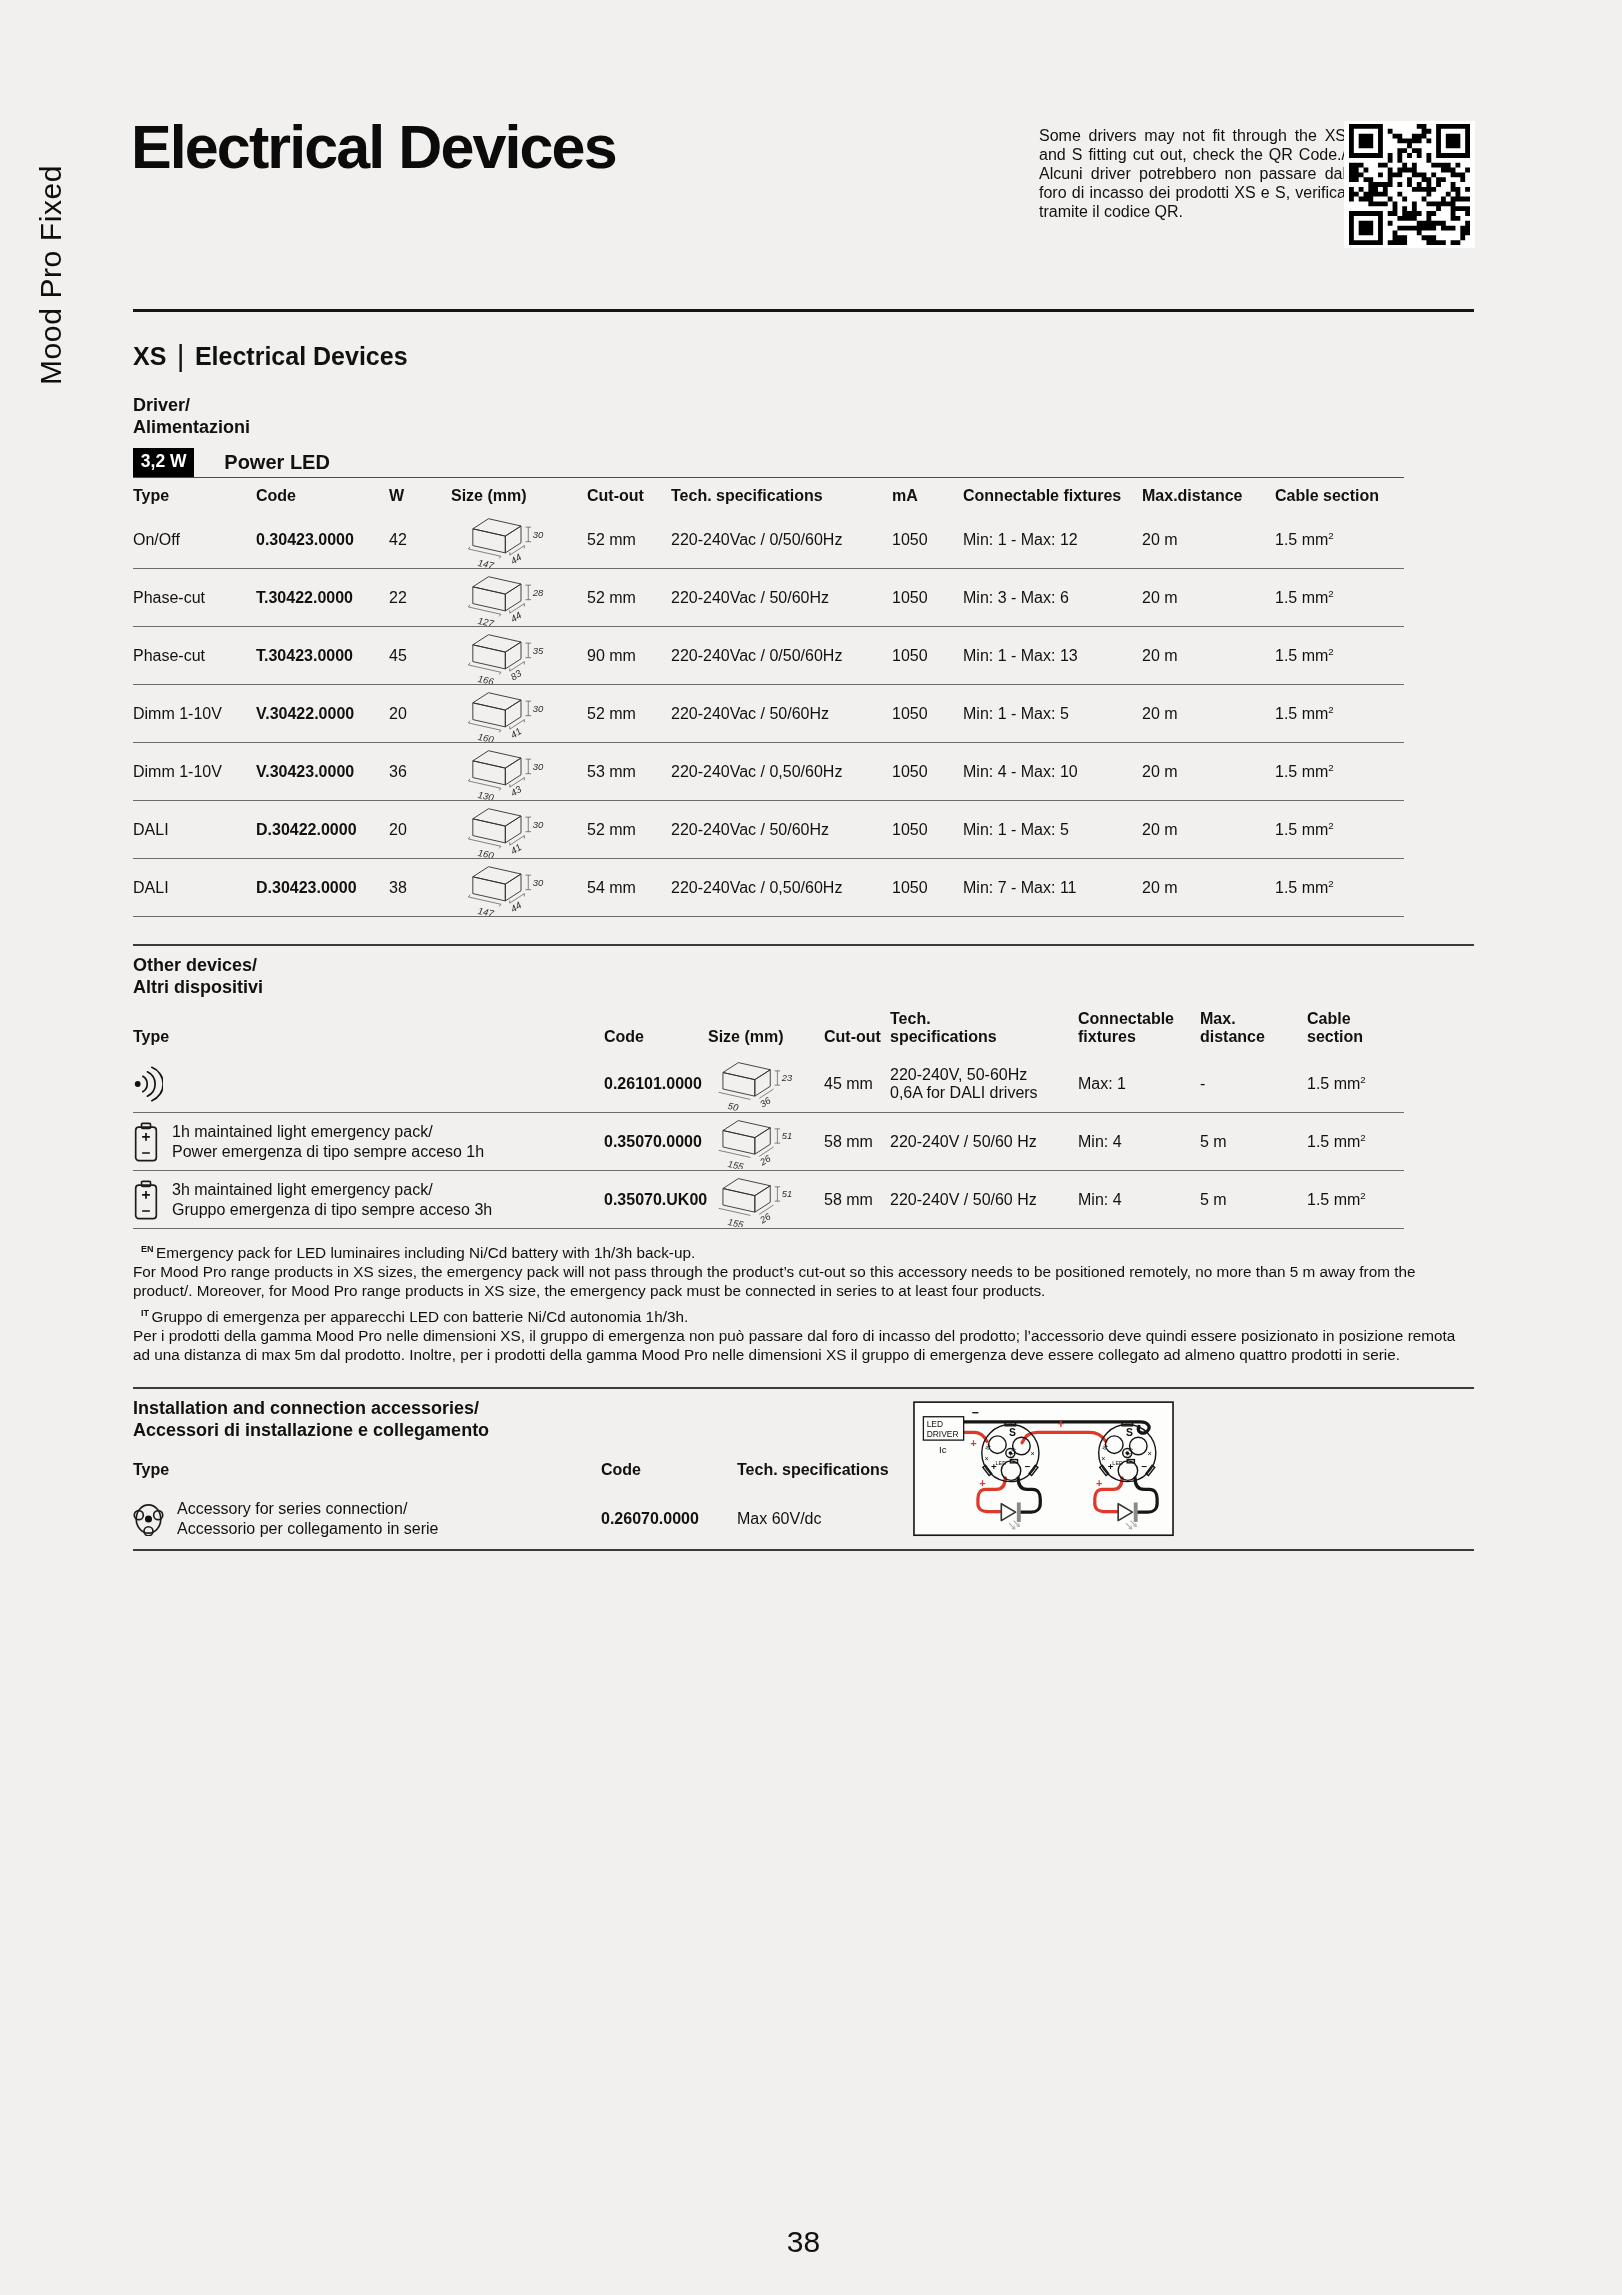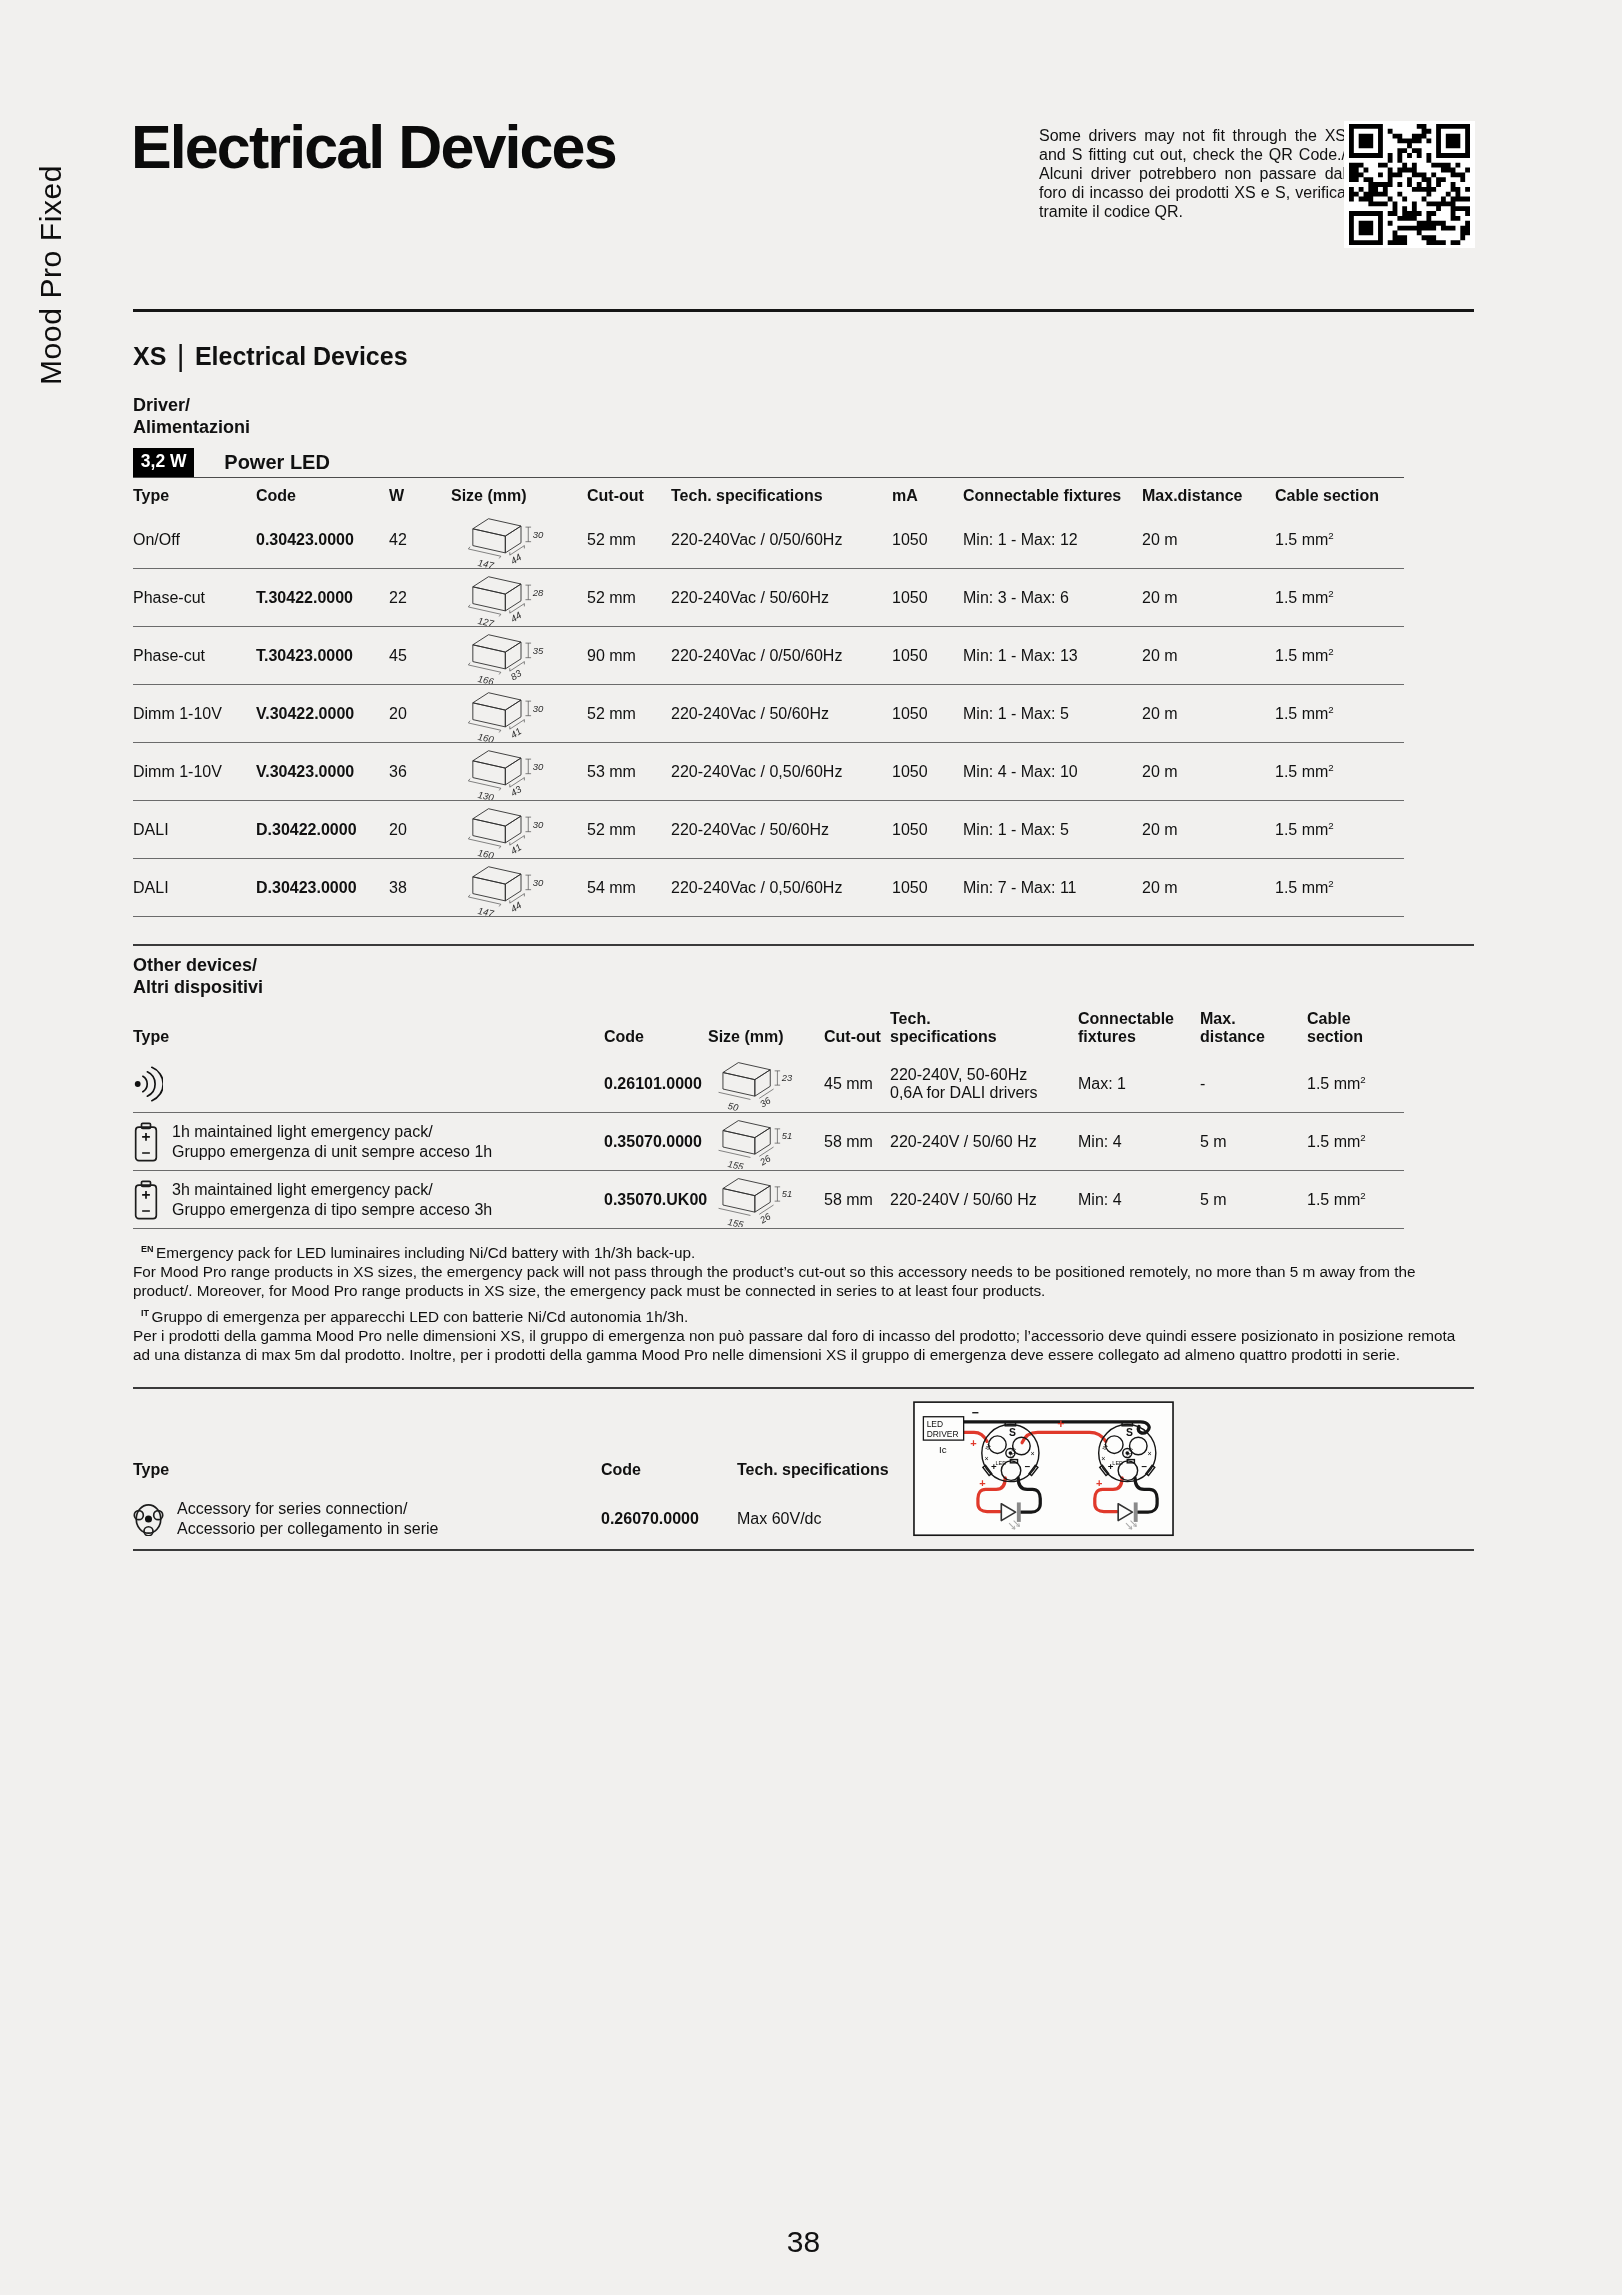--- a/index.html
+++ b/index.html
@@ -340,21 +340,21 @@
 
       <span class="icon">
         <svg width="26" height="40" viewBox="0 0 40 62">
           <rect x="13" y="2" width="14" height="8" rx="2" class="iline"></rect>
           <rect x="4" y="8" width="32" height="52" rx="5" class="iline"></rect>
           <path d="M20,17 v12 M14,23 h12 M14,48 h12" stroke="#111" stroke-width="2.6"></path>
         </svg>
       </span>
       <span class="typetext">
         <div>1h maintained light emergency pack/</div>
-        <div>Gruppo emergenza di unit sempre acceso 1h</div>
+        <div>Power emergenza di tipo sempre acceso 1h</div>
       </span>
     </div>
     <div class="cell code">0.35070.0000</div>
     <div class="cell sizecell">
       <svg width="97" height="55" viewBox="0 0 150 100" style="font-size:24.5px">
         <polygon class="boxface" points="14,30 72,43 100,25 42,12"></polygon>
         <polygon class="boxface" points="14,30 72,43 72,73 14,60"></polygon>
         <polygon class="boxface" points="72,43 100,25 100,55 72,73"></polygon>
         <path class="dimline" d="M6,66 L64,79 M80,77 L106,60 M113,27 V53 M108,27 H118 M108,53 H118"></path>
         <text class="dim" x="22" y="96" transform="rotate(12 22 96)">155</text>
@@ -406,20 +406,24 @@
 
   <div class="abs footnotes">
     <p><span class="fsup">EN</span><span>Emergency pack for LED luminaires including Ni/Cd battery with 1h/3h back-up.</span></p>
     <p>For Mood Pro range products in XS sizes, the emergency pack will not pass through the product’s cut-out so this accessory needs to be positioned remotely, no more than 5 m away from the product/. Moreover, for Mood Pro range products in XS size, the emergency pack must be connected in series to at least four products.</p>
     <p class="gap"><span class="fsup">IT</span><span>Gruppo di emergenza per apparecchi LED con batterie Ni/Cd autonomia 1h/3h.</span></p>
     <p>Per i prodotti della gamma Mood Pro nelle dimensioni XS, il gruppo di emergenza non può passare dal foro di incasso del prodotto; l’accessorio deve quindi essere posizionato in posizione remota ad una distanza di max 5m dal prodotto. Inoltre, per i prodotti della gamma Mood Pro nelle dimensioni XS il gruppo di emergenza deve essere collegato ad almeno quattro prodotti in serie.</p>
   </div>
 
   <div class="abs rule-sec2"></div>
 
+  <div class="abs sec-heading install-heading">
+    <div>Installation and connection accessories/</div>
+    <div>Accessori di installazione e collegamento</div>
+  </div>
 
   <div class="tbl t3">
     <div class="grid3 hdr">
       <div class="cell">Type</div>
       <div class="cell">Code</div>
       <div class="cell">Tech. specifications</div>
     </div>
     <div class="grid3 trow">
       <div class="cell typecell">
         <span class="icon">

